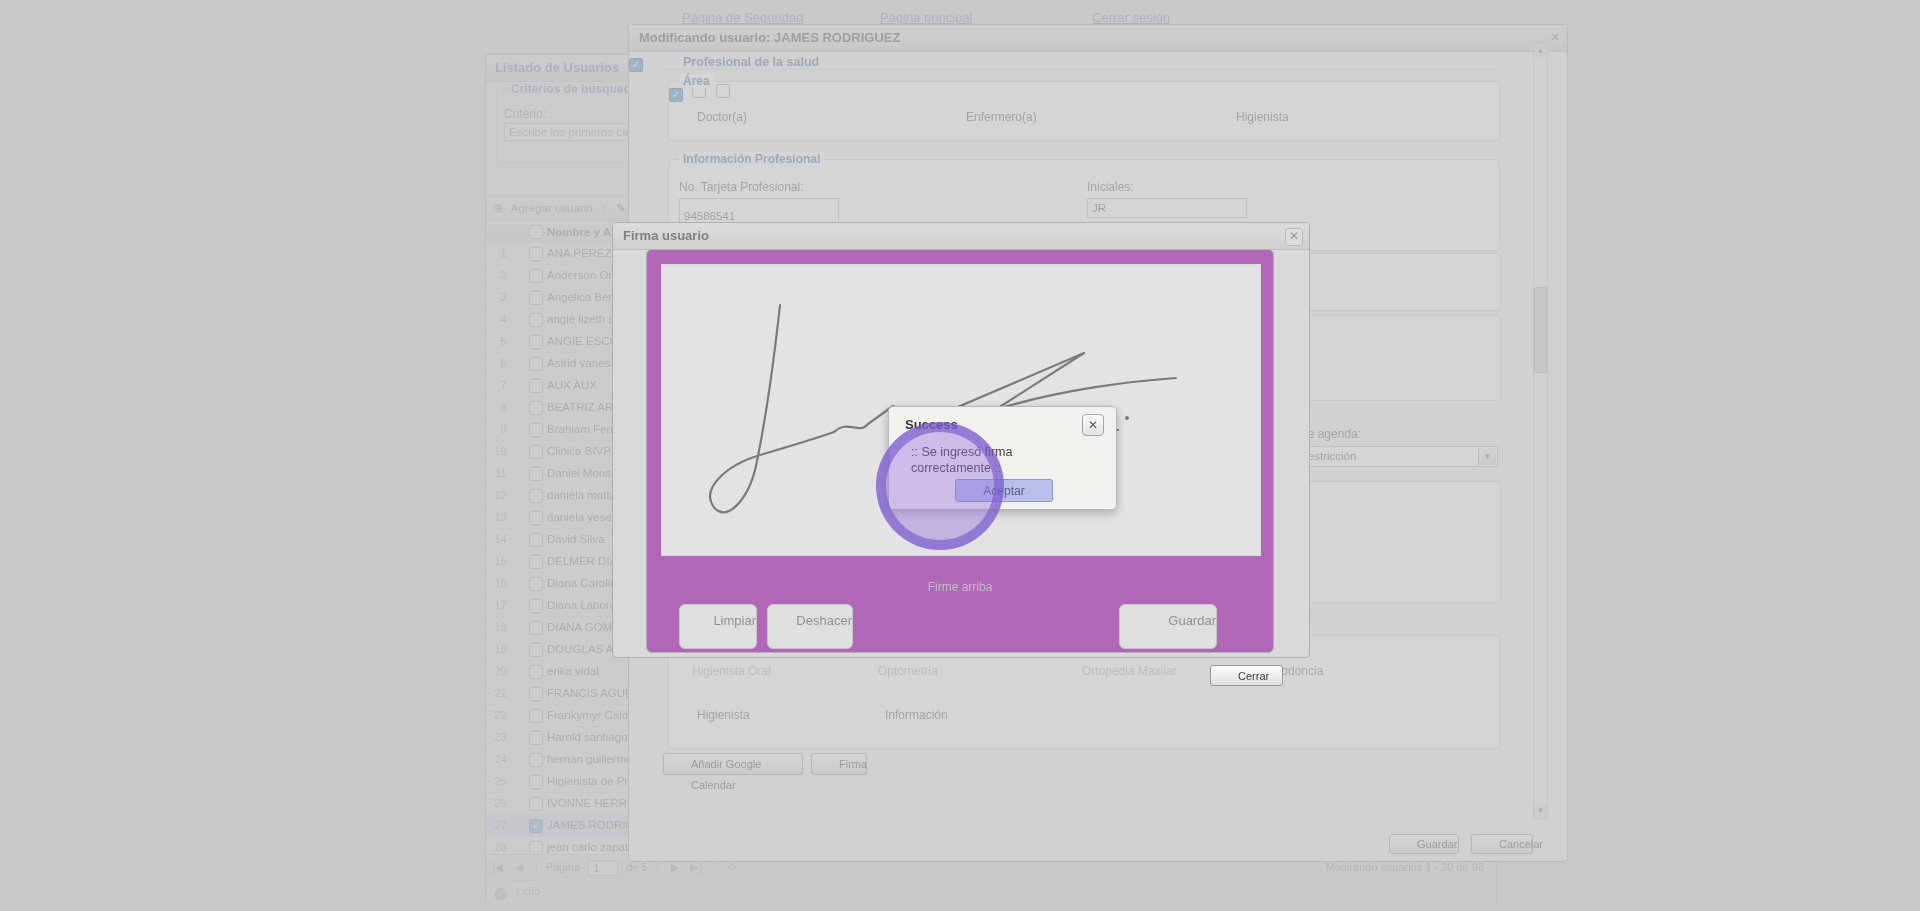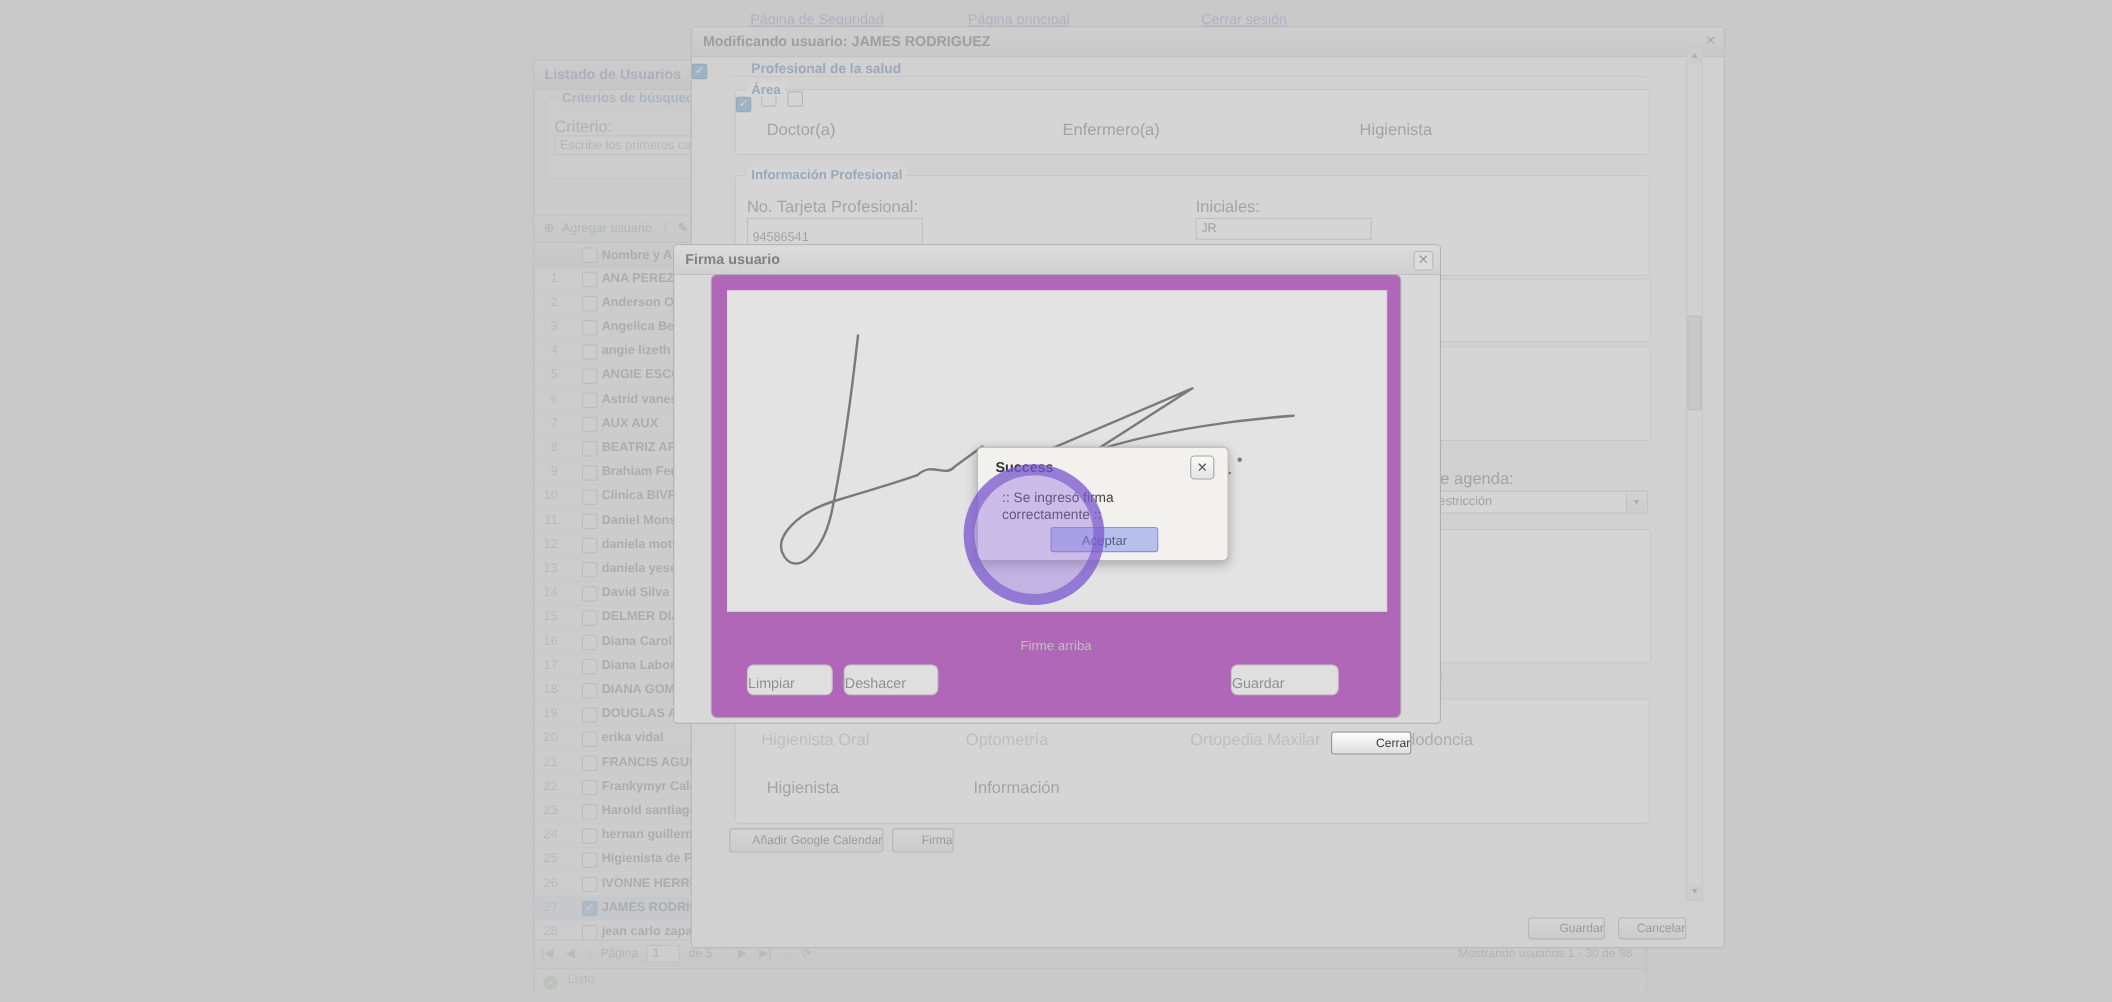--- a/index.html
+++ b/index.html
@@ -10,37 +10,37 @@
   #base{position:absolute;inset:0;z-index:0;}
   .toplink{position:absolute;top:10px;font-size:13px;color:#4a55b0;text-decoration:underline;cursor:pointer;}
   #topline{position:absolute;left:0;top:26px;width:100%;border-top:1px solid #c9c9c9;}
   #user-panel{position:absolute;left:485px;top:54px;width:1012px;height:848px;
               background:#f4f4f4;border:1px solid #9f9f9f;box-sizing:border-box;}
   .panel-hd{height:26px;background:linear-gradient(#fbfbfb,#d8d8d8);border-bottom:1px solid #b5b5b5;
             font-size:13px;font-weight:bold;color:#3e5490;line-height:26px;padding-left:9px;}
   fieldset,.fs{border:1px solid #cfcfcf;border-radius:4px;}
   .legend{position:absolute;top:-8px;left:10px;background:#f4f4f4;padding:0 4px;
           font-size:12px;font-weight:bold;color:#3a6ea5;white-space:nowrap;}
-  .lbl{font-size:15px;color:#5a5a5a;white-space:nowrap;}
+  .lbl{font-size:12px;color:#5a5a5a;white-space:nowrap;}
   .tinput{border:1px solid #b3b9c2;background:#fff;font-size:11.5px;color:#555;
           font-family:"Liberation Sans",sans-serif;padding:1px 4px;box-sizing:border-box;}
   #toolbar{position:absolute;left:0;top:140px;width:100%;height:24px;
            background:linear-gradient(#fafafa,#e3e3e3);border-top:1px solid #cfcfcf;border-bottom:1px solid #c2c2c2;
            font-size:11.5px;line-height:24px;}
   .tb-add{color:#3c8a3c;} .tb-edit{color:#555;}
   .tb-sep{color:#aaa;margin:0 7px;}
   #grid-hd{position:absolute;left:0;top:166px;width:100%;height:22px;
            background:linear-gradient(#f4f4f4,#dcdcdc);border-bottom:1px solid #bdbdbd;
            font-size:11.5px;font-weight:bold;color:#444;line-height:22px;}
   #user-rows{position:absolute;left:0;top:188px;width:100%;height:611px;overflow:hidden;}
   .urow{height:21px;border-bottom:1px solid #e4e4e4;font-size:11.5px;line-height:21px;
         color:#3c3c3c;position:relative;background:#fbfbfb;}
   .urow.sel{background:#d8e5f3;}
   .unum{position:absolute;left:5px;width:16px;text-align:right;color:#888;}
-  .unm{position:absolute;left:61px;white-space:nowrap;font-weight:bold;}
+  .unm{position:absolute;left:61px;white-space:nowrap;}
   .cb{position:absolute;left:43px;top:4px;width:12px;height:12px;border:1px solid #9a9a9a;
       background:#fff;border-radius:2px;display:inline-block;box-sizing:content-box;}
   .cb.checked{background:#4d8fd1;border-color:#3a6ea5;}
   .cb.checked::after{content:"✓";color:#fff;font-size:10px;line-height:12px;display:block;text-align:center;}
   .cb.disabled{border-color:#c4c4c4;background:#f3f3f3;}
   .scb{position:static;display:inline-block;vertical-align:-2px;margin-right:5px;}
   #pager{position:absolute;left:0;top:799px;width:100%;height:24px;
          background:linear-gradient(#f5f5f5,#e0e0e0);border-top:1px solid #bdbdbd;
          font-size:11px;color:#666;line-height:24px;}
   .pgico{display:inline-block;margin:0 4px;color:#8a8a8a;font-size:11px;cursor:pointer;}
@@ -54,42 +54,42 @@
   #maskA{z-index:5;} #maskB{z-index:20;} #maskC{z-index:40;}
   
   #modal-edit{position:absolute;left:628px;top:24px;width:940px;height:838px;z-index:10;
               background:#f2f2f2;border:1px solid #a8a8a8;border-radius:4px;box-sizing:border-box;}
   .win-hd{height:26px;background:linear-gradient(#ececec,#d2d2d2);border-bottom:1px solid #b8b8b8;
           border-radius:3px 3px 0 0;font-size:13px;font-weight:bold;color:#4a4a4a;line-height:26px;padding-left:10px;}
   .win-x{position:absolute;top:5px;width:16px;height:16px;font-size:12px;line-height:15px;text-align:center;
          color:#777;cursor:pointer;}
   .whitebox{position:absolute;background:#fdfdfd;border:1px solid #d2d2d2;border-radius:4px;}
   .xbtn{position:absolute;background:linear-gradient(#fdfdfd,#dedede);border:1px solid #979797;
-        border-radius:3px;font-size:11px;color:#3c3c3c;text-align:right;cursor:pointer;box-sizing:border-box;}
+        border-radius:3px;font-size:11px;color:#3c3c3c;text-align:left;cursor:pointer;box-sizing:border-box;padding-left:27px;}
   .dis-lbl{color:#b4b4b4;}
   .sel-box{position:absolute;border:1px solid #b3b9c2;background:#fff;font-size:11.5px;color:#555;
            line-height:19px;padding-left:5px;box-sizing:border-box;}
   .sel-arrow{position:absolute;right:1px;top:1px;bottom:1px;width:17px;background:linear-gradient(#f6f6f6,#dcdcdc);
              border-left:1px solid #b3b9c2;color:#777;font-size:8px;text-align:center;line-height:18px;}
   #sbar{position:absolute;left:904px;top:18px;width:15px;height:776px;background:#f0f0f0;
         border:1px solid #cdcdcd;box-sizing:border-box;}
   .sb-a{position:absolute;left:0;width:13px;height:14px;background:#e2e2e2;color:#777;
         font-size:8px;text-align:center;line-height:14px;cursor:pointer;}
   #sb-thumb{position:absolute;left:0;top:243px;width:13px;height:86px;background:#d6d6d6;
             border:1px solid #a9a9a9;border-radius:2px;box-sizing:border-box;cursor:grab;}
   
   #modal-firma{position:absolute;left:612px;top:222px;width:698px;height:436px;z-index:30;
                background:#ececec;border:1px solid #9e9e9e;border-radius:4px;box-sizing:border-box;}
   #firma-panel{position:absolute;left:33px;top:26px;width:626px;height:402px;background:#a21caf;
                border:1px solid #a3a3a3;border-radius:6px;}
   #sig-canvas{position:absolute;left:14px;top:14px;width:598px;height:290px;background:#fefefe;
               border:1px solid #efefef;cursor:crosshair;}
   #firma-hint{position:absolute;left:0;top:330px;width:100%;text-align:center;font-size:12px;color:#bdbdbd;}
-  .jbtn{position:absolute;top:354px;height:28px;background:#f6f6f6;border:1px solid #c8c8c8;
-        border-radius:6px;font-size:13px;color:#666;text-align:left;line-height:32px;cursor:pointer;box-sizing:border-box;}
+  .jbtn{position:absolute;top:354px;height:45px;background:#f6f6f6;border:1px solid #c8c8c8;
+        border-radius:6px;font-size:13px;color:#666;text-align:right;line-height:32px;cursor:pointer;box-sizing:border-box;}
   
   #dlg-success{position:absolute;left:888px;top:406px;width:227px;height:102px;z-index:50;
                background:#f3f1ee;border:1px solid #b9b9b9;border-radius:5px;
                box-shadow:0 3px 10px rgba(0,0,0,0.25);}
   #dlg-title{position:absolute;left:16px;top:10px;font-size:13px;font-weight:bold;color:#333;}
   #dlg-x{position:absolute;left:193px;top:7px;width:22px;height:22px;border:1px solid #a5a5a5;
          border-radius:4px;background:linear-gradient(#fafafa,#e4e4e4);color:#555;font-size:12px;
          line-height:21px;text-align:center;cursor:pointer;box-sizing:border-box;}
   .dlg-line{position:absolute;left:22px;font-size:12.5px;color:#444;}
   #dlg-accept{position:absolute;left:66px;top:72px;width:98px;height:23px;background:#b7c0ea;

